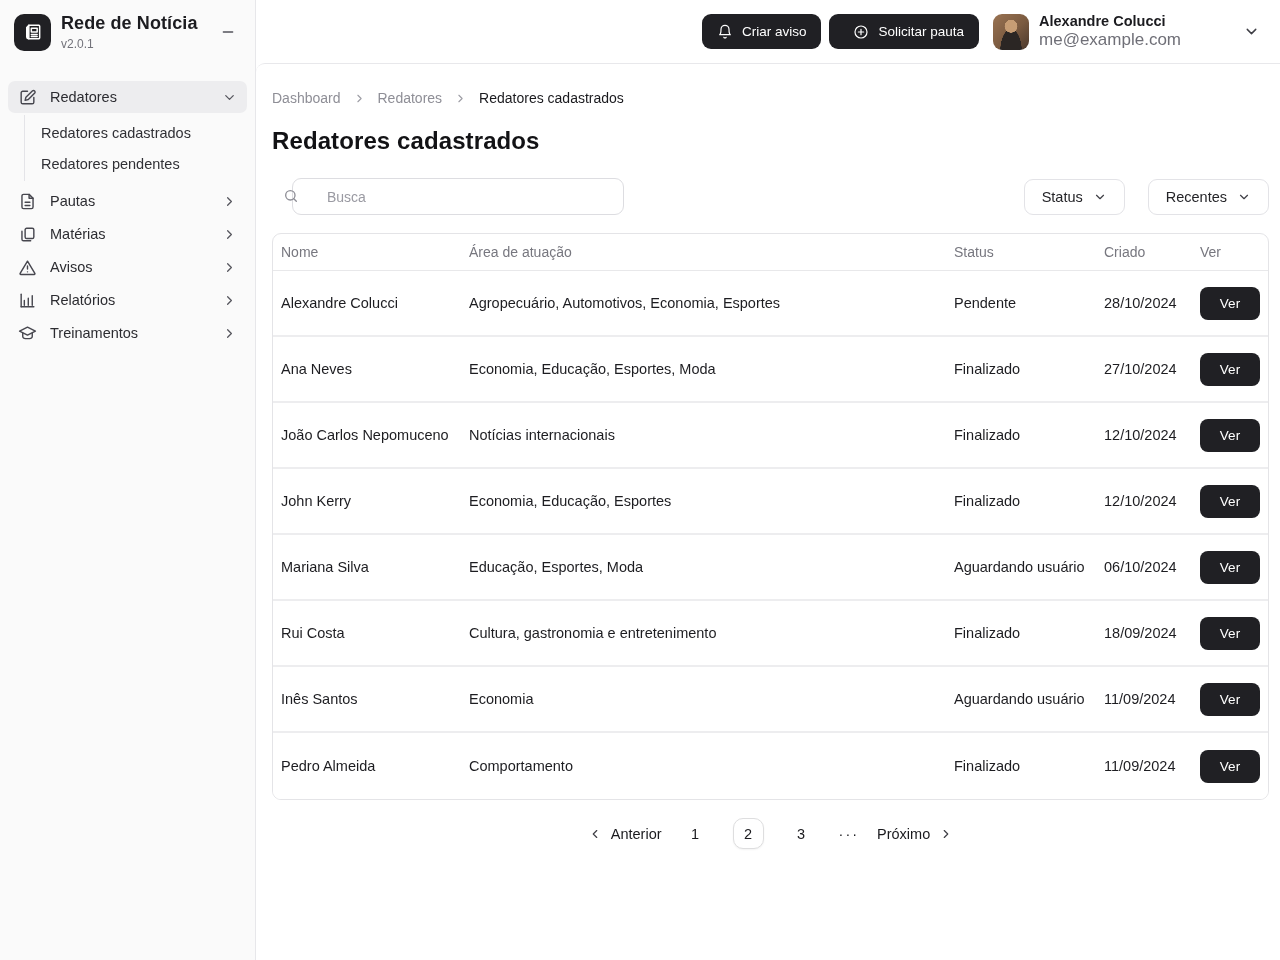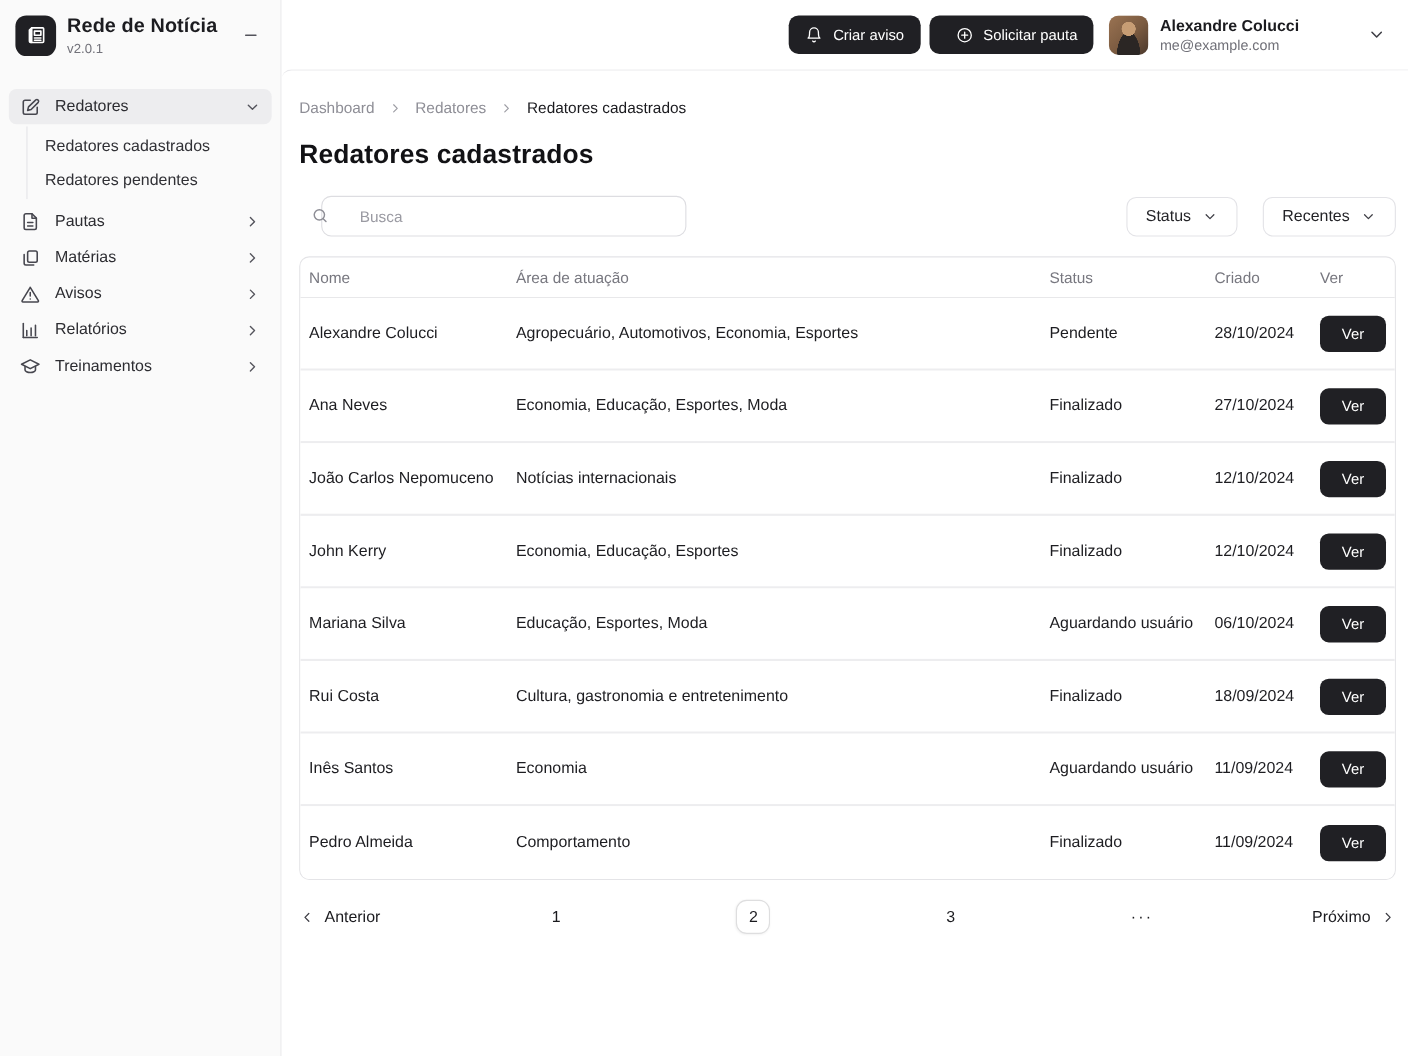--- a/index.html
+++ b/index.html
@@ -32,21 +32,21 @@
   .btn-dark { display:flex; align-items:center; gap:9px; background:#202024; color:#fff; border:none; border-radius:9px; height:35px; padding:0 15px; font-size:13.5px; font-family:inherit; cursor:pointer; }
   .btn-dark + .btn-dark { margin-left:8px;padding-left:24px; }
   .userblock { display:flex; align-items:center; margin-left:14px; cursor:pointer; }
   .avatar { width:36px; height:36px; border-radius:9px; flex-shrink:0;
     background:
       radial-gradient(circle at 50% 34%, #c79d74 0 21%, rgba(0,0,0,0) 22%),
       radial-gradient(ellipse at 50% 105%, #2b2624 0 42%, rgba(0,0,0,0) 43%),
       linear-gradient(135deg,#9a7352 0%,#7a5a40 55%,#4a382c 100%); }
   .user-meta { margin-left:10px; }
   .user-name { font-size:14.5px; font-weight:700; color:#1b1b1f; }
-  .user-email { font-size:13px; color:#6f6f77; margin-top:1px; }
+  .user-email { font-size:17px; color:#6f6f77; margin-top:1px; }
   .user-chev { margin-left:62px; color:#3f3f46; display:flex; }
 
   .content { flex:1; border-top:1px solid #e8e8eb; border-top-left-radius:9px; padding:26px 17px 0 16px; }
   .breadcrumb { display:flex; align-items:center; gap:12px; font-size:14px; color:#8e8e96; }
   .breadcrumb .crumb { cursor:pointer; }
   .breadcrumb .crumb.current { color:#1a1a1e; cursor:default; }
   .crumb-sep { color:#9d9da4; display:flex; }
   .page-title { font-size:24px; font-weight:700; color:#121215; margin-top:21px; letter-spacing:.1px; }
 
   .controls { display:flex; align-items:center; margin-top:23px; }
@@ -61,21 +61,21 @@
 
   
   .table { margin-top:18px; border:1px solid #e4e4e7; border-radius:9px; overflow:hidden; }
   .trow, .thead { display:grid; grid-template-columns:188px 485px 150px 96px 1fr; align-items:center; padding:0 8px; }
   .thead { height:37px; color:#77777f; font-size:14px; border-bottom:1px solid #e8e8ea; }
   .trow { height:66px; font-size:14.5px; color:#1d1d21; border-bottom:2px solid #ededef; background:#fff; }
   .trow:last-child { border-bottom:none; }
   .btn-ver { background:#202024; color:#fff; border:none; border-radius:8px; width:60px; height:33px; font-size:13.5px; font-family:inherit; cursor:pointer; }
 
   
-  .pagination { display:flex; align-items:center; justify-content:space-between; gap:14px; margin-top:18px; font-size:14.5px; color:#1a1a1e; }
+  .pagination { display:flex; align-items:center; justify-content:center; gap:14px; margin-top:18px; font-size:14.5px; color:#1a1a1e; }
   .page-nav { display:flex; align-items:center; gap:9px; cursor:pointer; }
   .page-num { width:31px; height:31px; display:flex; align-items:center; justify-content:center; cursor:pointer; border-radius:10px; margin:0 4px; }
   .page-num.current { border:1px solid #dededf; background:#fff; box-shadow:0 1px 2px rgba(0,0,0,.05); cursor:default; }
   .page-ellipsis { color:#1a1a1e; letter-spacing:2px; margin:0 4px; }
   .pchev { color:#3f3f46; display:flex; }
 
   svg { display:block; }
 </style>
 </head>
 <body>

